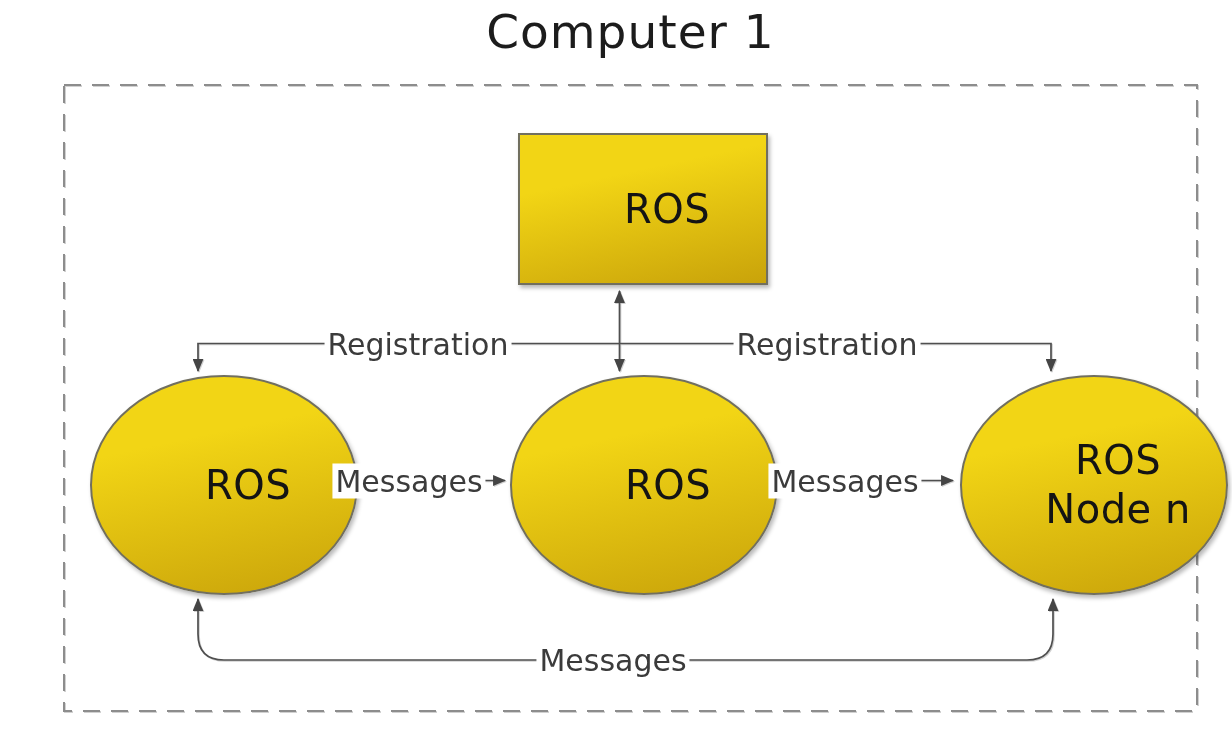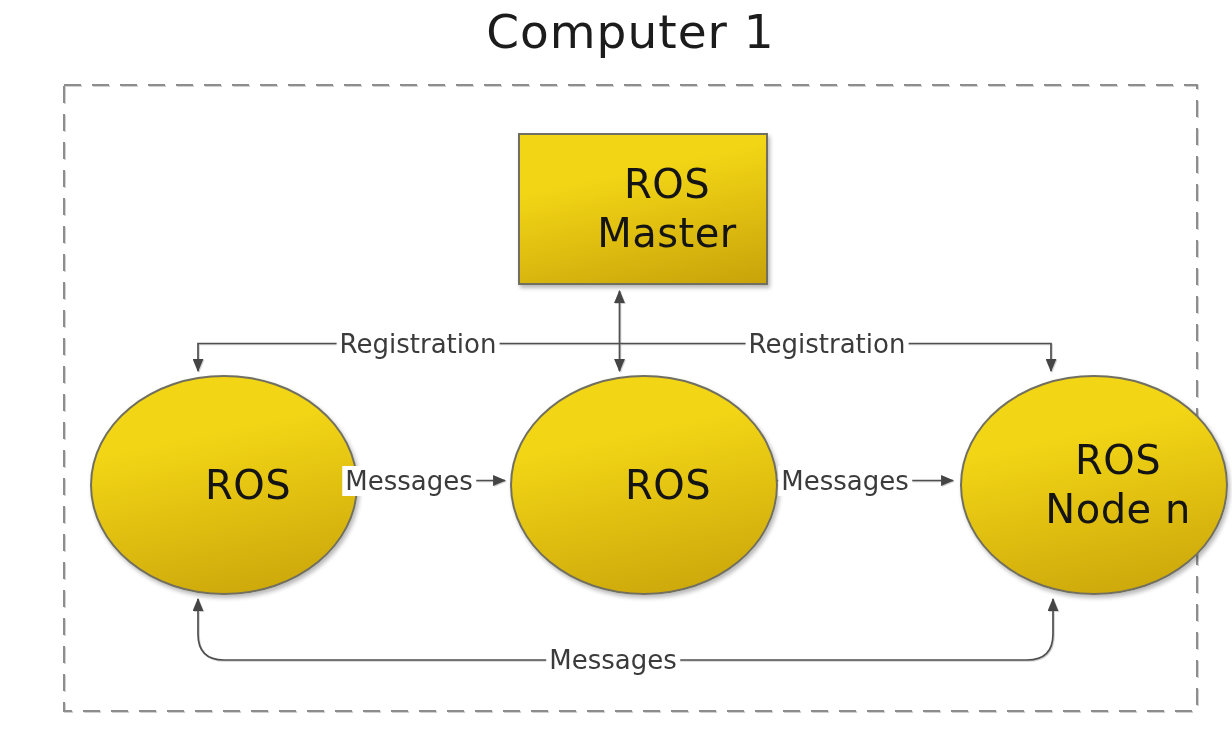--- a/index.html
+++ b/index.html
@@ -49,21 +49,21 @@
   .master { left: 518px; top: 133px; width: 198px; height: 148px; }
   .circle { width: 216px; height: 216px; border-radius: 50%; top: 375px; }
   .node1 { left: 90px; }
   .node2 { left: 510px; }
   .noden { left: 960px; }
   .edge-label {
     position: absolute;
     transform: translate(-50%, -50%);
     background: var(--background, #ffffff);
     padding: 0 3px;
-    font-size: 26px;
+    font-size: 30px;
     color: var(--label-text, #3b3b3b);
     white-space: nowrap;
   }
   .lbl-reg-left  { left: 418px; top: 344px; }
   .lbl-reg-right { left: 827px; top: 344px; }
   .lbl-msg-left  { left: 409px; top: 481px; }
   .lbl-msg-right { left: 845px; top: 481px; }
   .lbl-msg-bottom{ left: 613px; top: 660px; }
 </style>
 </head>
@@ -90,21 +90,20 @@
 
     <line class="edge" x1="314" y1="480.5" x2="505" y2="480.5" marker-start="url(#ah)" marker-end="url(#ah)"></line>
 
     <line class="edge" x1="737" y1="480.5" x2="953" y2="480.5" marker-start="url(#ah)" marker-end="url(#ah)"></line>
 
     <path class="edge" d="M 198 599 L 198 634 Q 198 660 224 660 L 1027 660 Q 1053 660 1053 634 L 1053 599" marker-start="url(#ah)" marker-end="url(#ah)"></path>
   </svg>
 
   <div class="shape master">
     <span>ROS</span>
-    <span>Master</span>
   </div>
 
   <div class="shape circle node1">
     <span>ROS</span>
   </div>
 
   <div class="shape circle node2">
     <span>ROS</span>
   </div>
 

